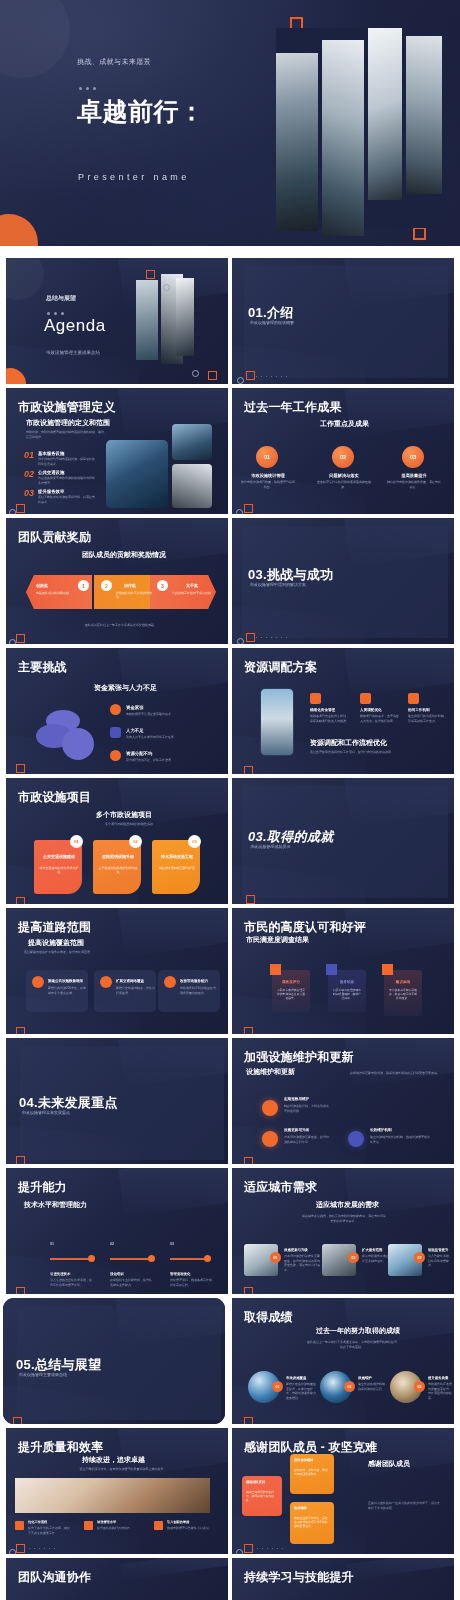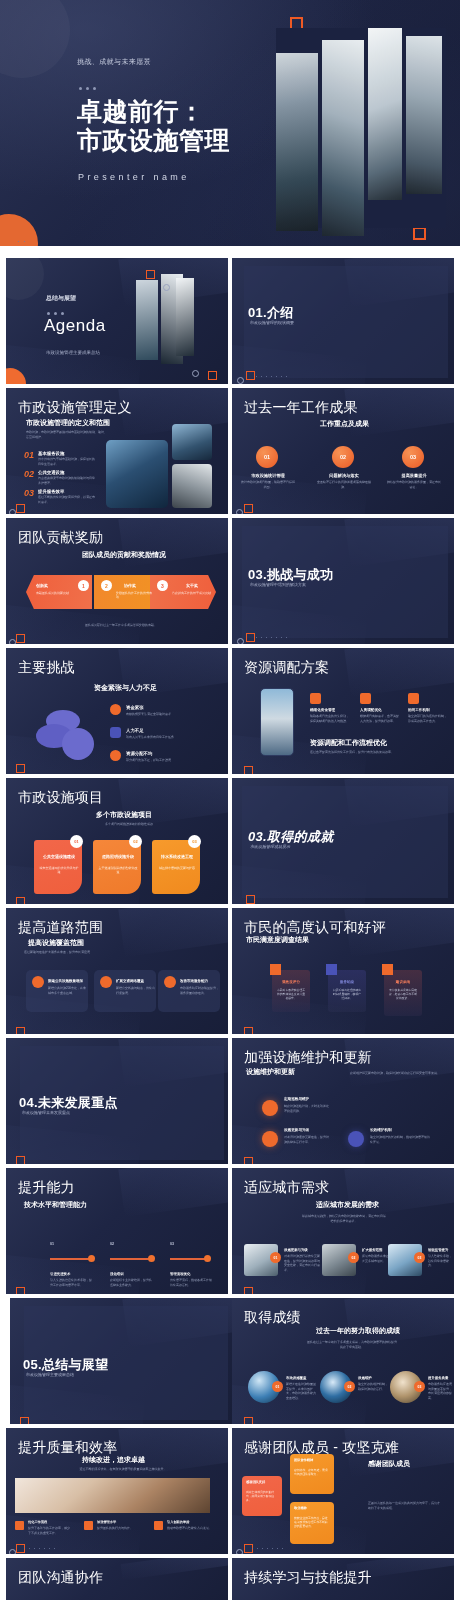--- a/index.html
+++ b/index.html
@@ -56,21 +56,21 @@
 
   .kicker{font-size:7px;letter-spacing:.4px;color:#c8cee0;}
   .dots3{display:flex;gap:4px;margin:7px 0 0 1px;}
   .dots3 span{width:3px;height:3px;border-radius:50%;background:#8e97b5;display:block;}
   .bigtitle{font-size:25px;line-height:1.18;font-weight:bold;letter-spacing:.5px;color:#fff;}
   .presenter{font-size:9px;letter-spacing:3.4px;color:#d2d7e6;}
 
   
   .thumb{width:222px;height:126px;}
   .thumb .ttl{
-    position:absolute;left:12px;top:11px;font-size:14px;font-weight:normal;color:#ffffff;letter-spacing:.2px;
+    position:absolute;left:12px;top:11px;font-size:12px;font-weight:bold;color:#ffffff;letter-spacing:.2px;
   }
   .thumb .sub{
     position:absolute;font-size:7px;font-weight:bold;color:#fff;
   }
   .thumb .tiny2{font-size:3px;line-height:1.5;color:#9aa3bf;}
   .mark-sq{position:absolute;width:7px;height:7px;border:1.6px solid #ef5a24;}
   .mark-ring{position:absolute;width:5px;height:5px;border-radius:50%;border:1.4px solid #9aa3c0;}
   .dotgrid{position:absolute;display:grid;grid-template-columns:repeat(7,3px);gap:2px;}
   .dotgrid i{width:1.4px;height:1.4px;border-radius:50%;background:#6f7ba0;display:block;}
 
@@ -133,21 +133,20 @@
       <div class="strip s4" style="position:absolute;left:130px;top:8px;width:36px;height:158px;"></div>
     </div>
 
     <div style="position:absolute;left:77px;top:57px;" class="kicker">挑战、成就与未来愿景</div>
     <div class="dots3" style="position:absolute;left:78px;top:80px;">
         <span></span>
         <span></span>
         <span></span>
       </div>
     <div class="bigtitle" style="position:absolute;left:77px;top:97px;">卓越前行：</div>
-    <div class="bigtitle" style="position:absolute;left:77px;top:126px;">市政设施管理</div>
     <div class="presenter" style="position:absolute;left:78px;top:172px;">Presenter name</div>
   </section>
 
   <section class="slide thumb" style="left:6px;top:258px;">
     <div class="bgwash"></div>
       <div class="diag"></div>
       <div class="diag2"></div>
     <div style="position:absolute;left:-14px;top:-10px;width:52px;height:52px;border-radius:50%;background:rgba(255,255,255,.04);"></div>
     <div style="position:absolute;left:-12px;bottom:-16px;width:32px;height:32px;border-radius:50%;background:#ef6b30;"></div>
     <div style="position:absolute;left:130px;top:22px;width:22px;height:80px;background:linear-gradient(170deg,#cdd6de,#2f4a5c);"></div>
@@ -456,21 +455,21 @@
     <div style="position:absolute;left:116px;top:84px;width:11px;height:11px;border-radius:50%;background:#ef6a2c;color:#fff;font-size:3.4px;font-weight:bold;display:flex;align-items:center;justify-content:center;">02</div>
     <div style="position:absolute;left:130px;top:80px;font-size:3.4px;font-weight:bold;color:#fff;">扩大服务范围</div>
     <div class="tiny2" style="position:absolute;left:130px;top:86px;width:36px;">拓展市政服务覆盖区域，惠及更多城市居民。</div>
     <div class="ph" style="left:156px;top:76px;width:34px;height:32px;border-radius:3px;background:linear-gradient(150deg,#dbeaf5,#7aa5c5 55%,#2d4a63);"></div>
     <div style="position:absolute;left:182px;top:84px;width:11px;height:11px;border-radius:50%;background:#ef6a2c;color:#fff;font-size:3.4px;font-weight:bold;display:flex;align-items:center;justify-content:center;">03</div>
     <div style="position:absolute;left:196px;top:80px;font-size:3.4px;font-weight:bold;color:#fff;">智能监管提升</div>
     <div class="tiny2" style="position:absolute;left:196px;top:86px;width:24px;">引入智能化手段，强化日常监管能力。</div>
     <div class="mark-sq" style="left:12px;top:119px;"></div>
   </section>
 
-  <section class="slide thumb sect" style="left:10px;top:1298px;">
+  <section class="slide thumb sect" style="left:3px;top:1298px;border-radius:11px;">
     <div class="bgwash"></div>
       <div class="diag"></div>
       <div class="diag2"></div>
     <div class="panel" style="left:14px;top:8px;right:4px;bottom:4px;background:rgba(45,54,92,.45);"></div>
     <div class="num" style="left:13px;top:58px;">05.总结与展望</div>
     <div class="bullet" style="left:16px;top:74px;">市政设施管理主要成果总结</div>
     <div class="mark-sq" style="left:10px;top:119px;"></div>
   </section>
 
   <section class="slide thumb" style="left:232px;top:1298px;">

